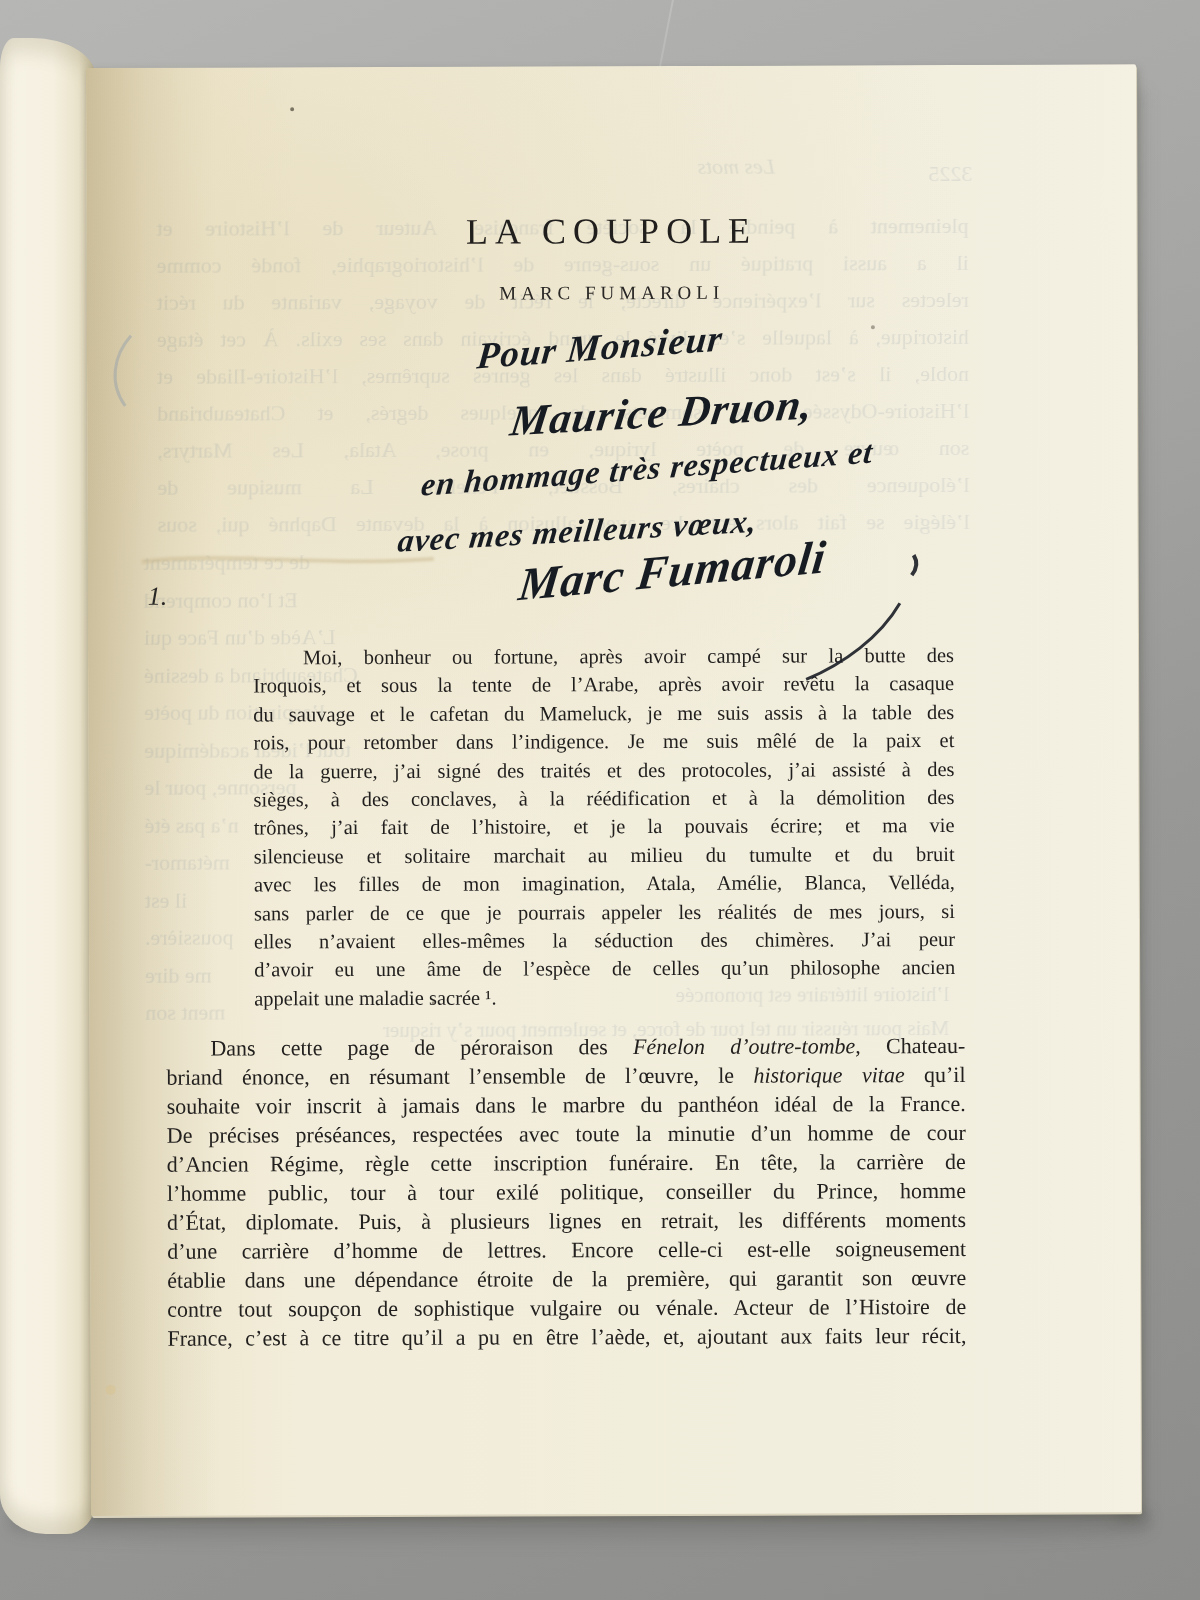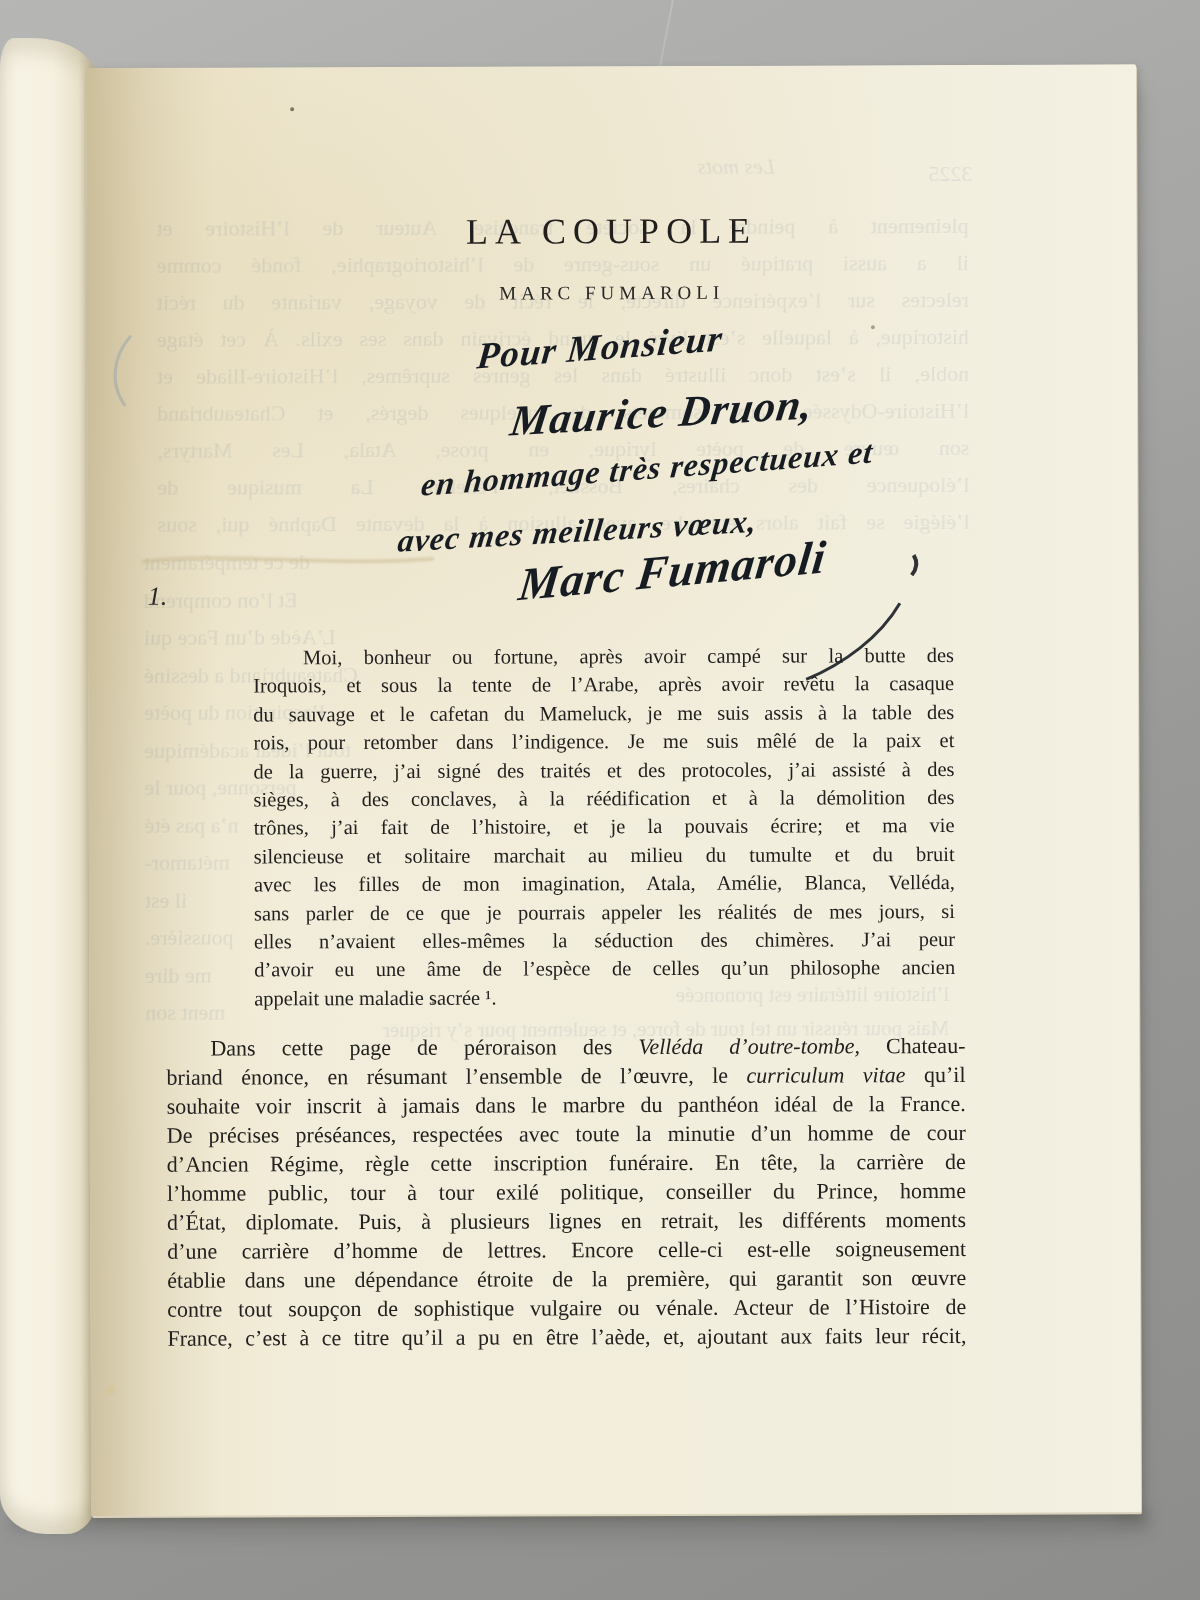--- a/index.html
+++ b/index.html
@@ -139,22 +139,22 @@
         <div class="jline">trônes, j’ai fait de l’histoire, et je la pouvais écrire; et ma vie</div>
         <div class="jline">silencieuse et solitaire marchait au milieu du tumulte et du bruit</div>
         <div class="jline">avec les filles de mon imagination, Atala, Amélie, Blanca, Velléda,</div>
         <div class="jline">sans parler de ce que je pourrais appeler les réalités de mes jours, si</div>
         <div class="jline">elles n’avaient elles-mêmes la séduction des chimères. J’ai peur</div>
         <div class="jline">d’avoir eu une âme de l’espèce de celles qu’un philosophe ancien</div>
         <div class="jline">appelait une maladie sacrée ¹.</div>
       </div>
 
     <div class="para">
-      <div class="jline first"><span>Dans cette page de péroraison des </span><i>Velléda d’outre-tombe,</i><span> Chateau-</span></div>
-      <div class="jline"><span>briand énonce, en résumant l’ensemble de l’œuvre, le </span><i>curriculum vitae</i><span> qu’il</span></div>
+      <div class="jline first"><span>Dans cette page de péroraison des </span><i>Fénelon d’outre-tombe,</i><span> Chateau-</span></div>
+      <div class="jline"><span>briand énonce, en résumant l’ensemble de l’œuvre, le </span><i>historique vitae</i><span> qu’il</span></div>
       <div>
           <div class="jline">souhaite voir inscrit à jamais dans le marbre du panthéon idéal de la France.</div>
           <div class="jline">De précises préséances, respectées avec toute la minutie d’un homme de cour</div>
           <div class="jline">d’Ancien Régime, règle cette inscription funéraire. En tête, la carrière de</div>
           <div class="jline">l’homme public, tour à tour exilé politique, conseiller du Prince, homme</div>
           <div class="jline">d’État, diplomate. Puis, à plusieurs lignes en retrait, les différents moments</div>
           <div class="jline">d’une carrière d’homme de lettres. Encore celle-ci est-elle soigneusement</div>
           <div class="jline">établie dans une dépendance étroite de la première, qui garantit son œuvre</div>
           <div class="jline">contre tout soupçon de sophistique vulgaire ou vénale. Acteur de l’Histoire de</div>
           <div class="jline">France, c’est à ce titre qu’il a pu en être l’aède, et, ajoutant aux faits leur récit,</div>

